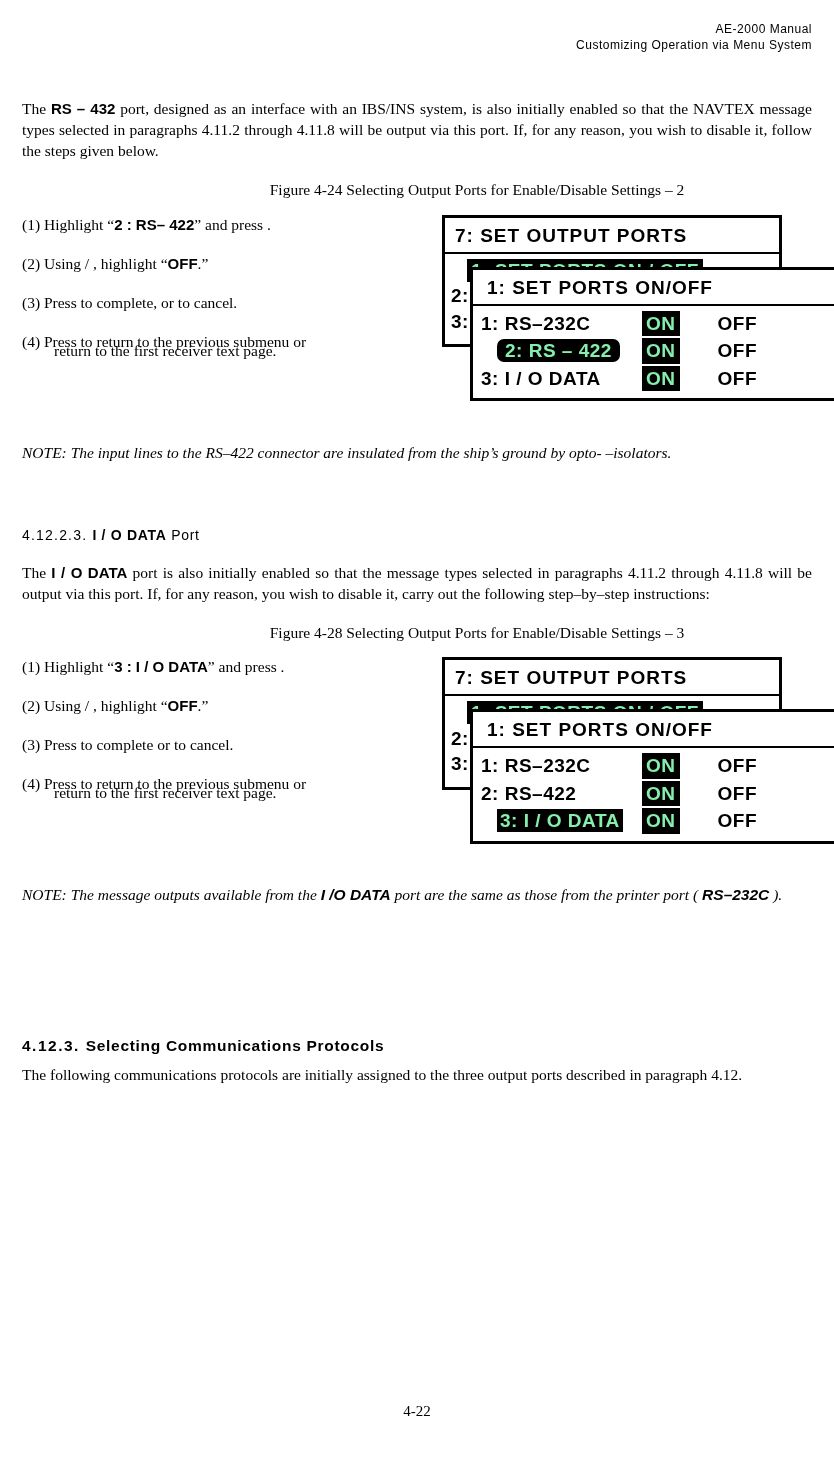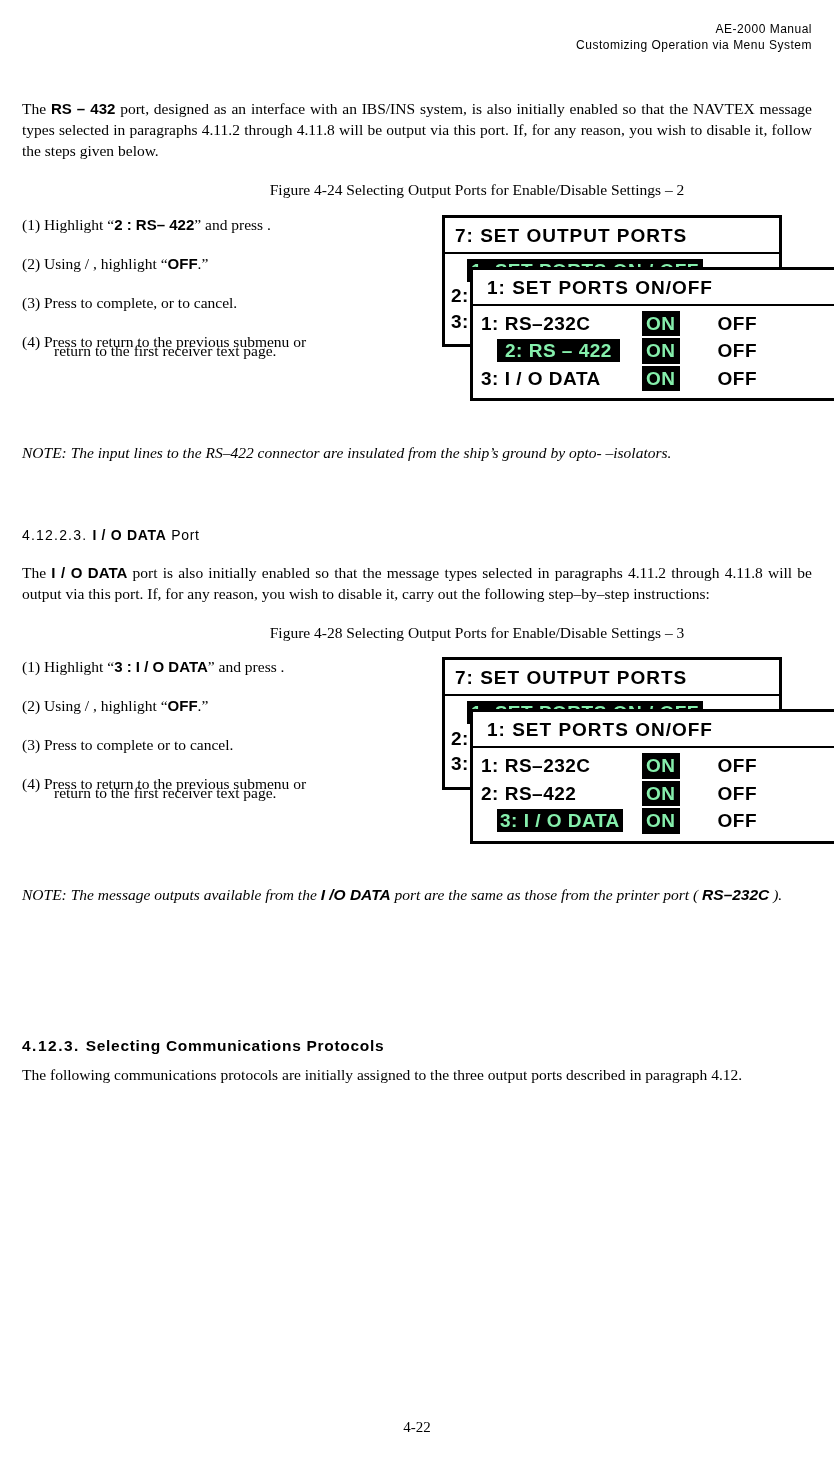--- a/index.html
+++ b/index.html
@@ -69,21 +69,21 @@
   .big-hd {
     font-family: Arial, Helvetica, sans-serif;
     font-weight: bold;
     font-size: 15.5px;
     letter-spacing: 0.7px;
     margin: 130px 0 8px 0;
   }
   .b { font-weight: bold; font-family: Arial, Helvetica, sans-serif; font-size:0.97em;}
   .footer {
     position: absolute;
-    bottom: 24px;
+    bottom: 40px;
     left: 0; right: 0;
     text-align: center;
     font-size: 15px;
   }
   
   .menu-wrap {
     position: relative;
     width: 370px;
     height: 200px;
     flex: 0 0 370px;
@@ -161,21 +161,21 @@
         <div class="box-title" style="padding-left:8px;">1: SET PORTS ON/OFF</div>
         <div class="hr-t"></div>
         <div class="row">
             <span class="lbl">1: RS–232C</span>
             <span class="onoff">
               <span class="inv">ON</span>
               <span>OFF</span>
             </span>
           </div>
         <div class="row">
-            <span class="lbl"><span class="inv" style="padding:1px 8px;">2: RS – 422</span></span>
+            <span class="lbl"><span class="inv" style="padding:1px 8px;border-radius:7px;">2: RS – 422</span></span>
             <span class="onoff">
               <span class="inv">ON</span>
               <span>OFF</span>
             </span>
           </div>
         <div class="row">
             <span class="lbl">3: I / O DATA</span>
             <span class="onoff">
               <span class="inv">ON</span>
               <span>OFF</span>

